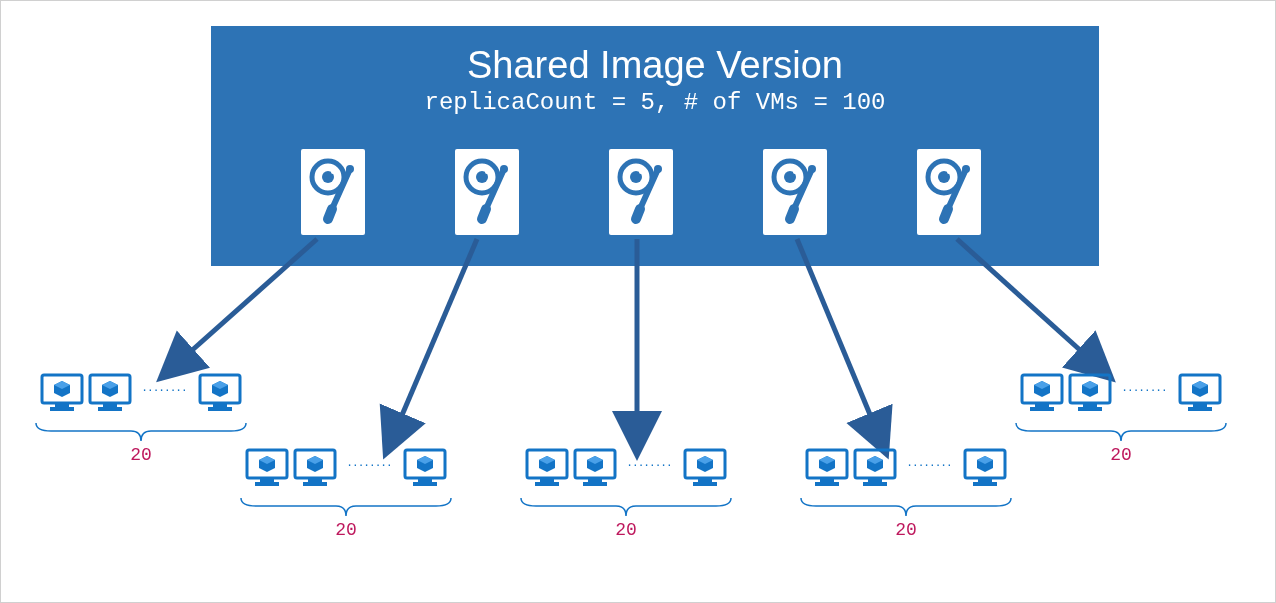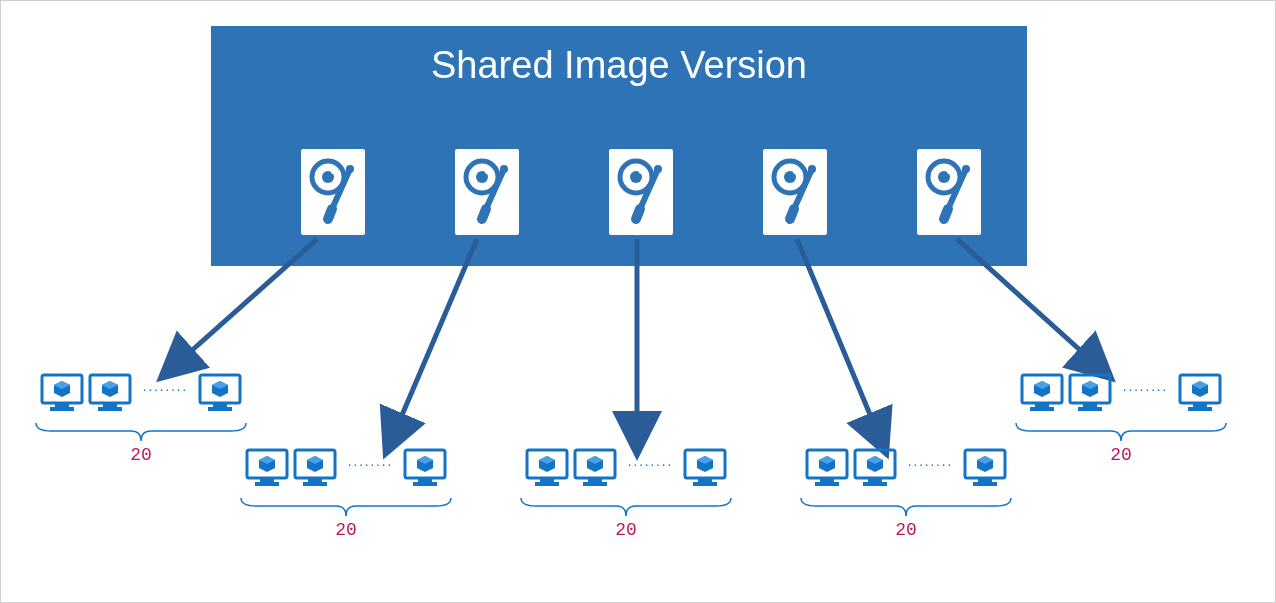--- a/index.html
+++ b/index.html
@@ -8,21 +8,21 @@
     background: #ffffff;
     width: 1276px;
     height: 603px;
     position: relative;
     border: 1px solid #d0d0d0;
   }
   .header-box {
     position: absolute;
     left: 210px;
     top: 25px;
-    width: 816px;
+    width: 888px;
     height: 240px;
     background: #2d73b5;
     color: #fff;
     text-align: center;
     padding-top: 18px;
   }
   .header-title {
     font-size: 38px;
     font-weight: 300;
   }
@@ -87,20 +87,21 @@
     font-family: "Consolas","Courier New",monospace;
     margin-top: 2px;
   }
   svg { display:block; }
 </style>
 </head>
 <body>
 
 <div class="header-box">
   <div class="header-title">Shared Image Version</div>
+  <div class="header-sub">replicaCount = 5, # of VMs = 100</div>
 </div>
 
 <div class="disks-row">
   <div class="disk">
     <svg width="50" height="70" viewBox="0 0 50 70">
       <circle cx="20" cy="20" r="16" fill="none" stroke="#2d73b5" stroke-width="5"></circle>
       <circle cx="20" cy="20" r="6" fill="#2d73b5"></circle>
       <circle cx="25" cy="15" r="2" fill="#ffffff"></circle>
       <circle cx="42" cy="12" r="4" fill="#2d73b5"></circle>
       <path d="M 42 12 L 24 52" stroke="#2d73b5" stroke-width="6" stroke-linecap="round" fill="none"></path>

